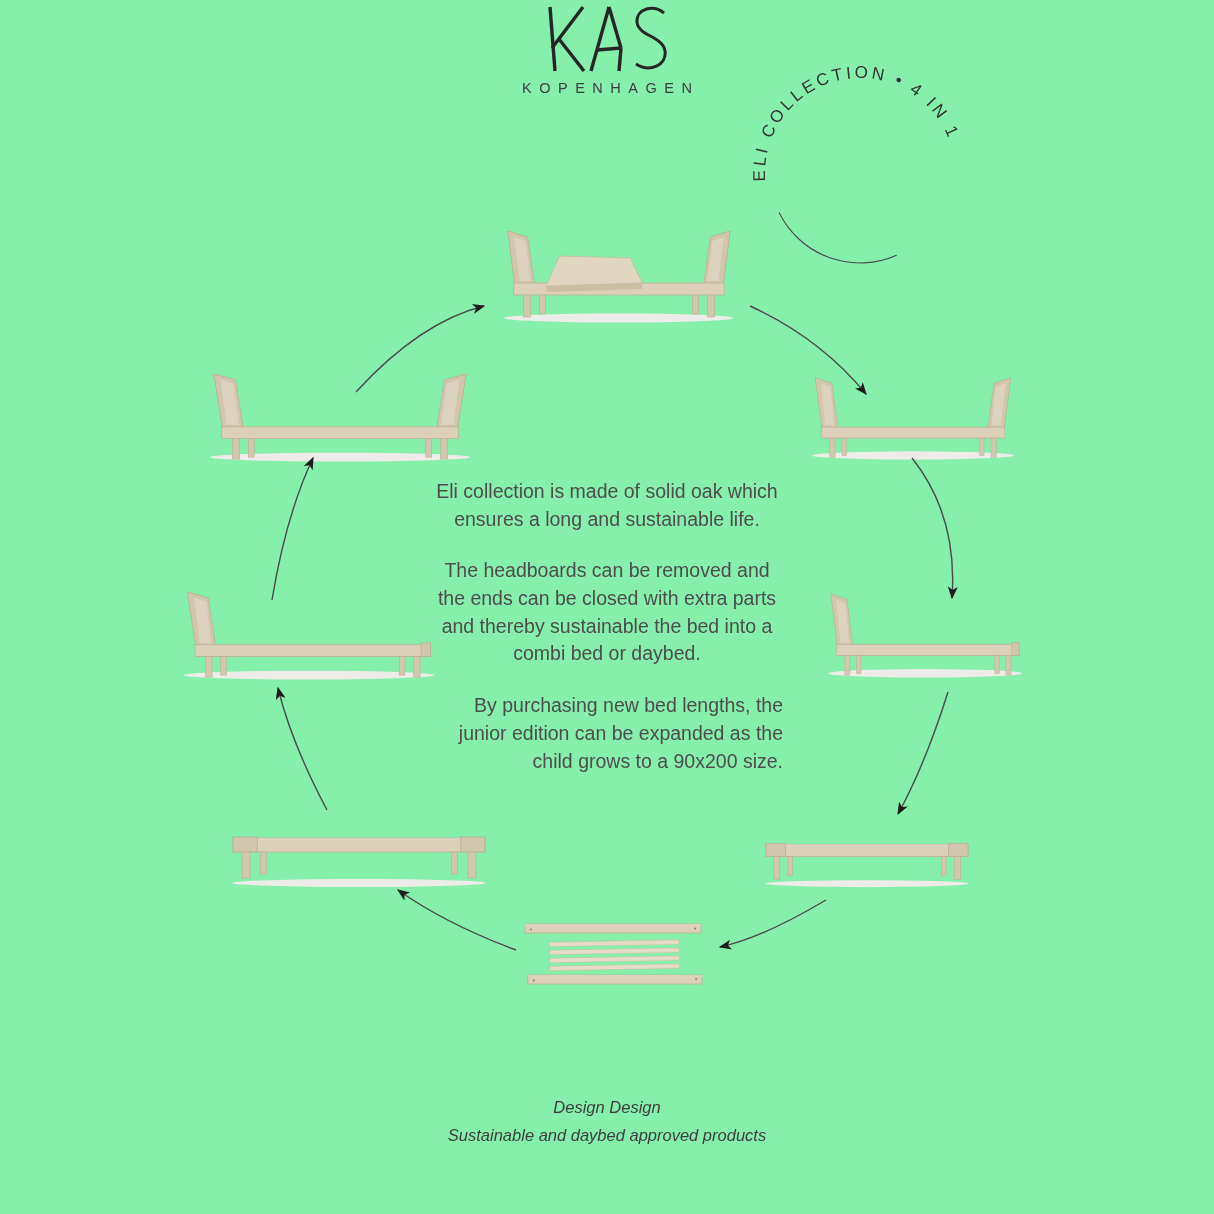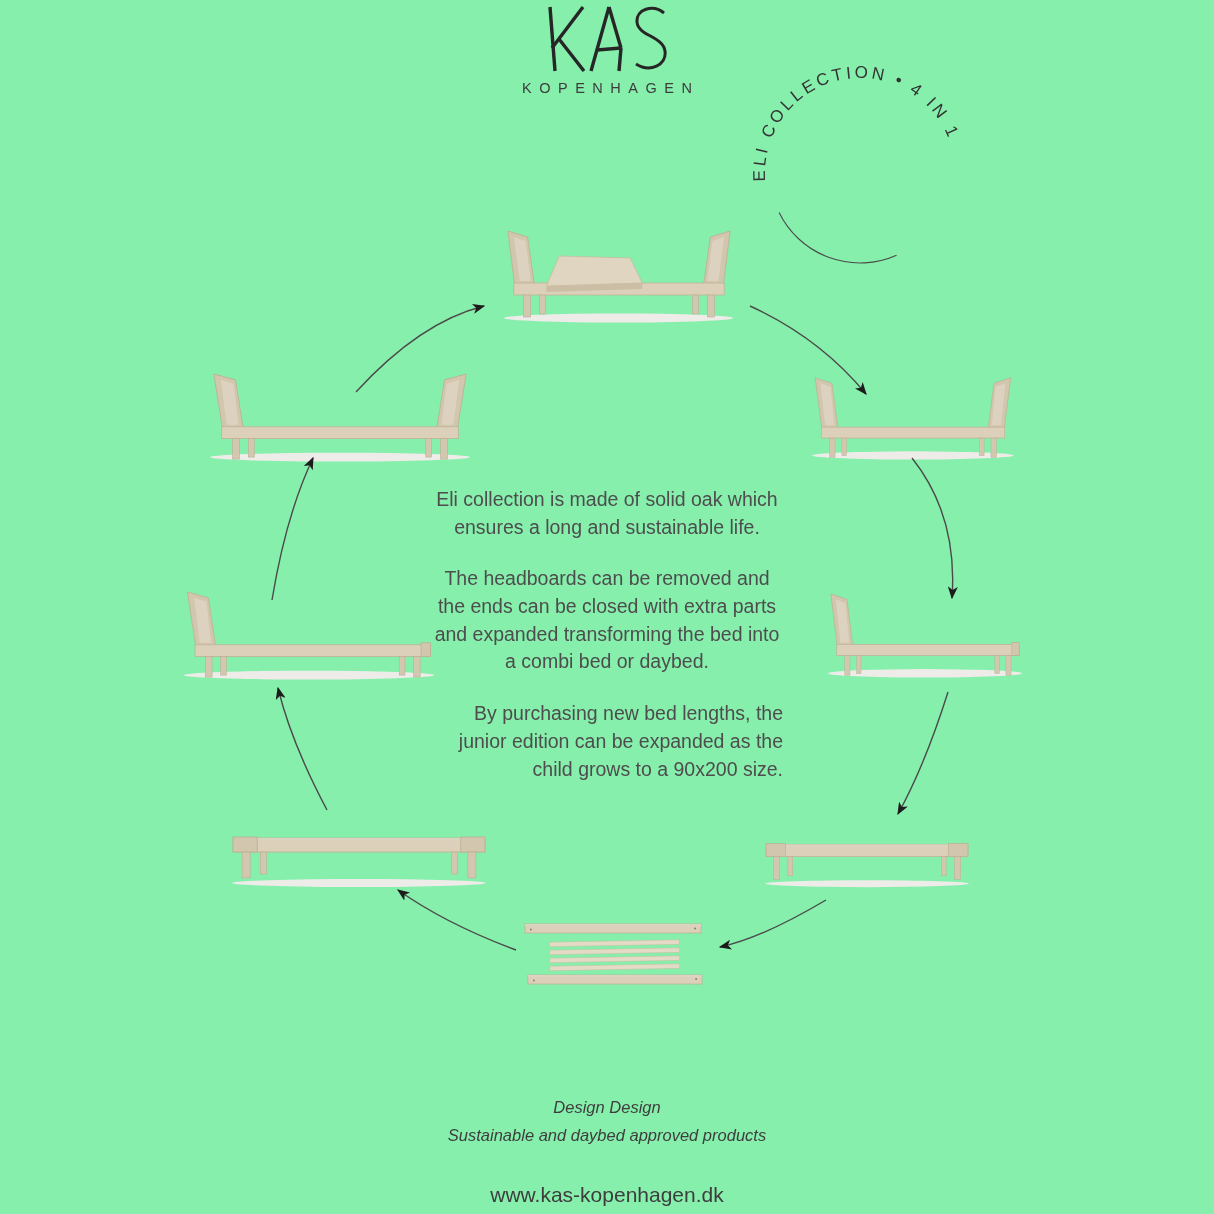--- a/index.html
+++ b/index.html
@@ -22,21 +22,21 @@
     font-size:17px; letter-spacing:3.2px; fill:#333333;
     font-family:"Liberation Sans", sans-serif;
   }
 
   
   .center-text {
     position:absolute; top:478px; left:50%; transform:translateX(-50%);
     width:352px; text-align:center; color:#4d4d4d;
     font-size:19.5px; line-height:1.42;
   }
-  .center-text p { margin:8px 0 24px; }
+  .center-text p { margin:0 0 24px; }
   .center-text p:last-child { margin-bottom:0;text-align:right; }
 
   
   .footer-tagline {
     position:absolute; top:1094px; left:50%; transform:translateX(-50%);
     width:700px; text-align:center; font-style:italic;
     color:#3e3e3e; font-size:16.5px; line-height:1.68;
   }
   .website {
     position:absolute; top:1183px; left:50%; transform:translateX(-50%);
@@ -205,23 +205,22 @@
     <path class="arrow" marker-end="url(#ah)" d="M 912 458 Q 958 516 952 598"></path>
     <path class="arrow" marker-end="url(#ah)" d="M 948 692 Q 925 765 898 814"></path>
     <path class="arrow" marker-end="url(#ah)" d="M 826 900 Q 762 938 720 947"></path>
     <path class="arrow" marker-end="url(#ah)" d="M 516 950 Q 446 924 398 890"></path>
     <path class="arrow" marker-end="url(#ah)" d="M 327 810 Q 291 742 278 688"></path>
     <path class="arrow" marker-end="url(#ah)" d="M 272 600 Q 286 515 313 458"></path>
   </svg>
 
   <div class="center-text">
     <p>Eli collection is made of solid oak which ensures a long and sustainable life.</p>
-    <p>The headboards can be removed and the ends can be closed with extra parts and expanded transforming the bed into a combi bed or daybed.</p>
+    <p>The headboards can be removed and the ends can be closed with extra parts and thereby sustainable the bed into a combi bed or daybed.</p>
     <p>By purchasing new bed lengths, the junior edition can be expanded as the child grows to a 90x200 size.</p>
   </div>
 
   <div class="footer-tagline">
     <div>Design Design</div>
     <div>Sustainable and daybed approved products</div>
   </div>
-  <div class="website">www.kas-kopenhagen.dk</div>
 
 </div>
 
 </body></html>

